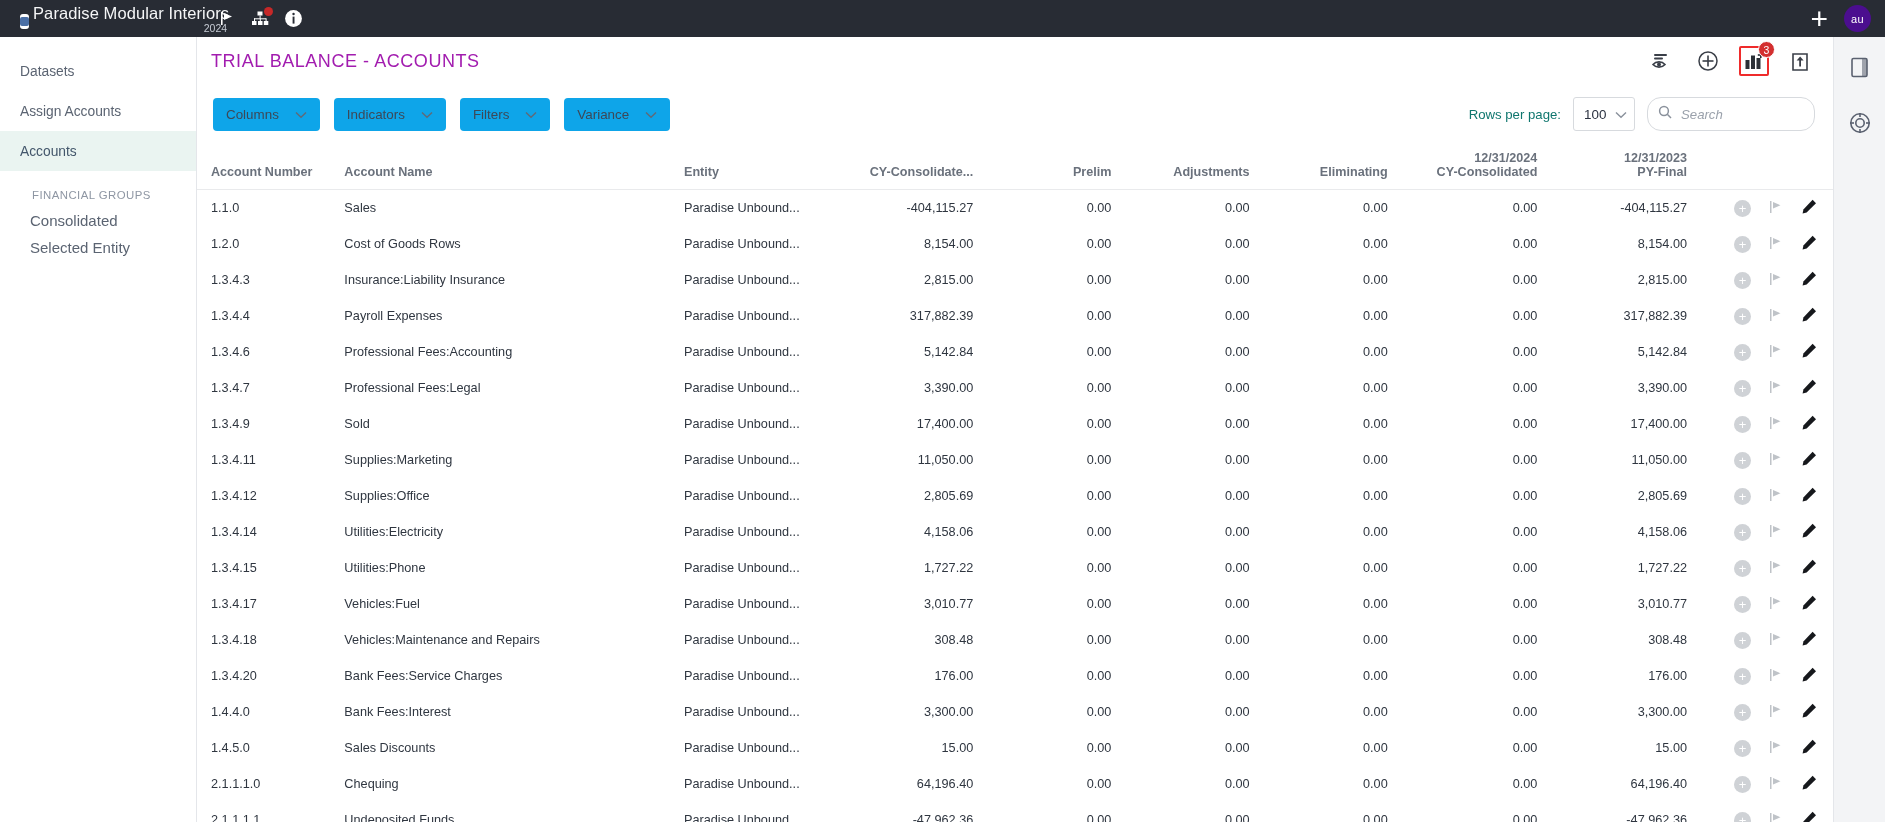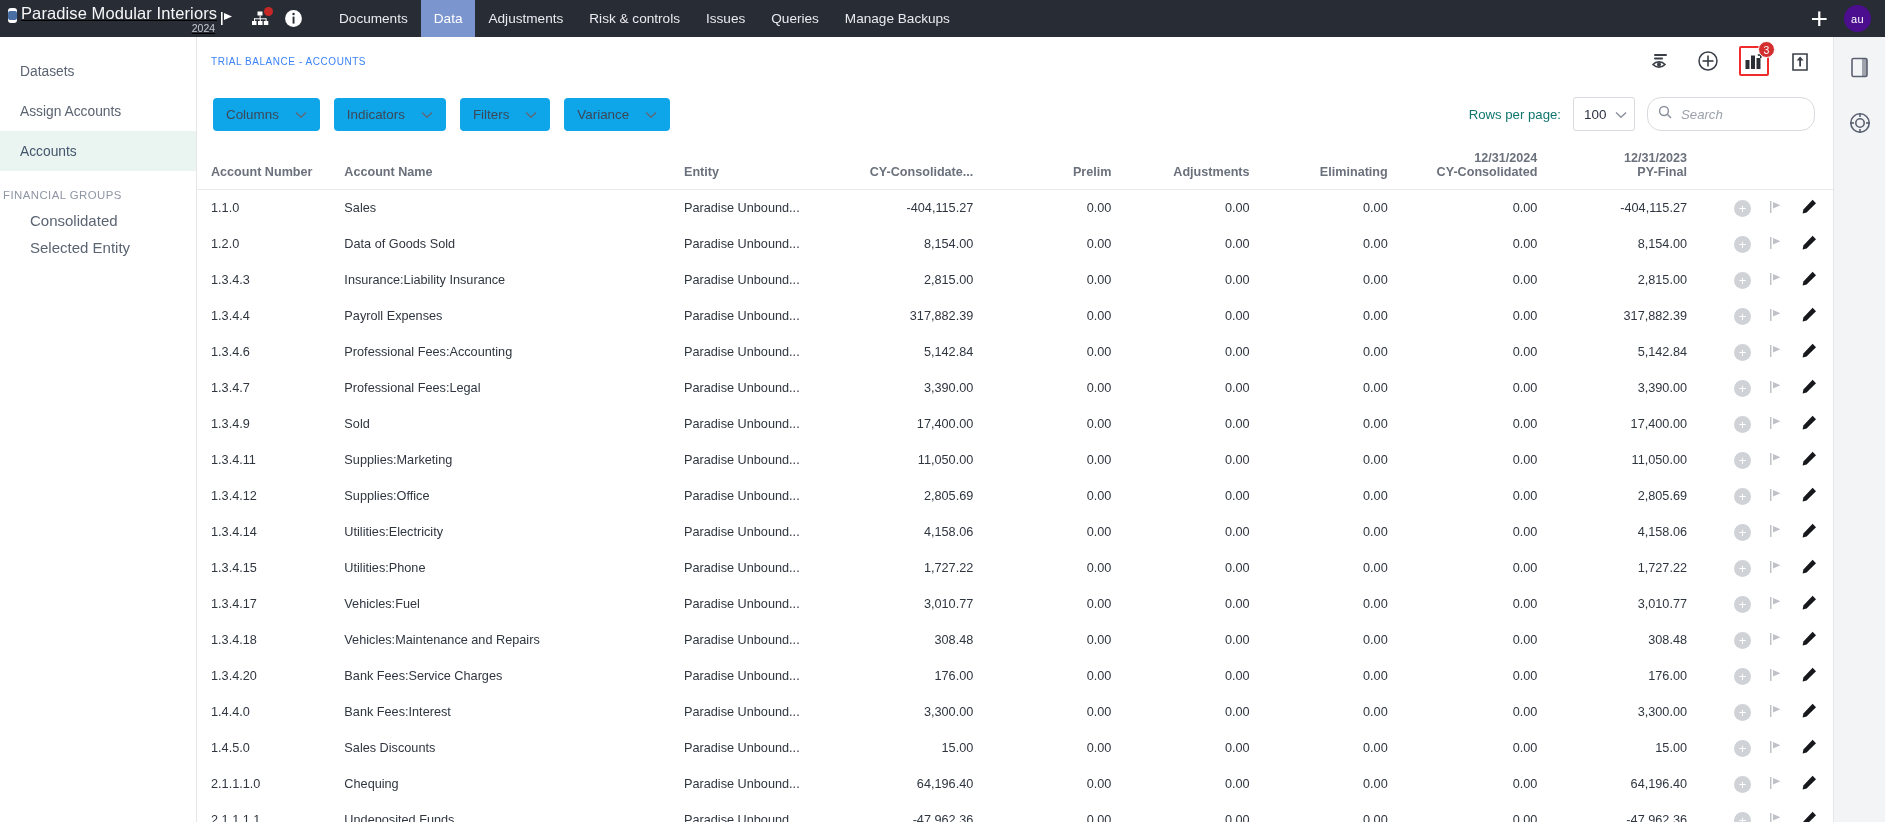--- a/index.html
+++ b/index.html
@@ -12,22 +12,22 @@
 
   
   .topbar {
     height: 37px;
     background: #282c34;
     display: flex;
     align-items: center;
     position: relative;
   }
   .brand {
-    display: flex; align-items: flex-start;
-    padding-left: 8px; width: 215px; position: relative; text-decoration: underline;
+    display: flex; align-items: center;
+    padding-left: 20px; width: 215px; position: relative;
   }
   .brand-logo {
     width: 15px; height: 15px; border-radius: 3px;
     background: #ffffff; margin-top: 5px; margin-right: 4px;
     display: flex; align-items: center; justify-content: center;
   }
   .brand-logo i {
     width: 9px; height: 9px; border-radius: 2px; background: #4a6fa5; display:block;
   }
   .brand-text { display: flex; flex-direction: column; }
@@ -65,21 +65,21 @@
   
   .shell { display: flex; height: 785px; }
   .sidebar { width: 196px; background: #fff; padding-top: 14px; flex: 0 0 196px; }
   .side-item {
     height: 40px; display: flex; align-items: center;
     padding-left: 20px; color: #5b6472; font-size: 13.8px;
   }
   .side-item.active { background: #eaf4f1; color: #43566b; }
   .side-group-label {
     color: #8e96a3; font-size: 11.4px; letter-spacing: .45px;
-    padding: 18px 0 6px 3px;
+    padding: 18px 0 6px 32px;
   }
   .side-sub {
     height: 27px; display: flex; align-items: center;
     padding-left: 30px; color: #5b6472; font-size: 15px;
   }
 
   .main {
     flex: 1; border-left: 1px solid #e4e6ea; background: #ffffff;
     display: flex; flex-direction: column; min-width: 0;
   }
@@ -89,21 +89,21 @@
     display: flex; flex-direction: column; align-items: center; padding-top: 20px; gap: 30px;
   }
   .rail-icon { color: #5a6170; }
 
   
   .page-header {
     height: 48px; display: flex; align-items: center;
     padding: 0 18px 0 14px;
   }
   .page-title {
-    font-size: 10px; color: #3b82f6; letter-spacing: .55px; font-weight: 400;
+    font-size: 18px; color: #a21caf; letter-spacing: .55px; font-weight: 400;
   }
   .header-tools { margin-left: auto; display: flex; align-items: center; gap: 16px; }
   .htool {
     position: relative; width: 30px; height: 30px;
     display: flex; align-items: center; justify-content: center; color: #3a3f48;
   }
   .htool.highlight { border: 2.5px solid #ef2b2b; border-radius: 2px; }
   .badge {
     position: absolute; top: -7px; right: -8px; min-width: 17px; height: 17px;
     border-radius: 50%; background: #d32f2f; color: #fff;
@@ -205,29 +205,20 @@
     </span>
     <span class="ticon">
       <svg width="19" height="19" viewBox="0 0 19 19">
           <circle cx="9.5" cy="9.5" r="8.4" fill="#fff"></circle>
           <rect x="8.6" y="7.6" width="1.9" height="7" fill="#282c34"></rect>
           <circle cx="9.55" cy="5" r="1.2" fill="#282c34"></circle>
         </svg>
     </span>
   </div>
 
-  <div class="navmenu">
-    <div class="navitem">Documents</div>
-    <div class="navitem active">Data</div>
-    <div class="navitem">Adjustments</div>
-    <div class="navitem">Risk &amp; controls</div>
-    <div class="navitem">Issues</div>
-    <div class="navitem">Queries</div>
-    <div class="navitem">Manage Backups</div>
-  </div>
 
   <div class="topbar-right">
     <span class="plus-btn">+</span>
     <span class="avatar">au</span>
   </div>
 </div>
 
 <div class="shell">
 
   <div class="sidebar">
@@ -390,21 +381,21 @@
                       <path d="M4 2 L11.5 5.2 L4 8.4 Z" fill="#bfc3c8"></path>
                     </svg></span>
                   <span class="ic-pen"><svg width="15" height="15" viewBox="0 0 15 15">
                       <path d="M10.6 0.8 L14 4.2 L4.6 13.6 L0.6 14.4 L1.4 10.4 Z" fill="#16181c"></path>
                     </svg></span>
                 </span>
               </td>
             </tr>
             <tr>
               <td class="c-acct">1.2.0</td>
-              <td class="c-name">Data of Goods Sold</td>
+              <td class="c-name">Cost of Goods Rows</td>
               <td class="c-entity">Paradise Unbound...</td>
               <td class="c-num">8,154.00</td>
               <td class="c-num">0.00</td>
               <td class="c-num">0.00</td>
               <td class="c-num">0.00</td>
               <td class="c-num-w">0.00</td>
               <td class="c-num-w">8,154.00</td>
               <td class="c-act">
                 <span class="acts">
                   <span class="ic-plus">+</span>

